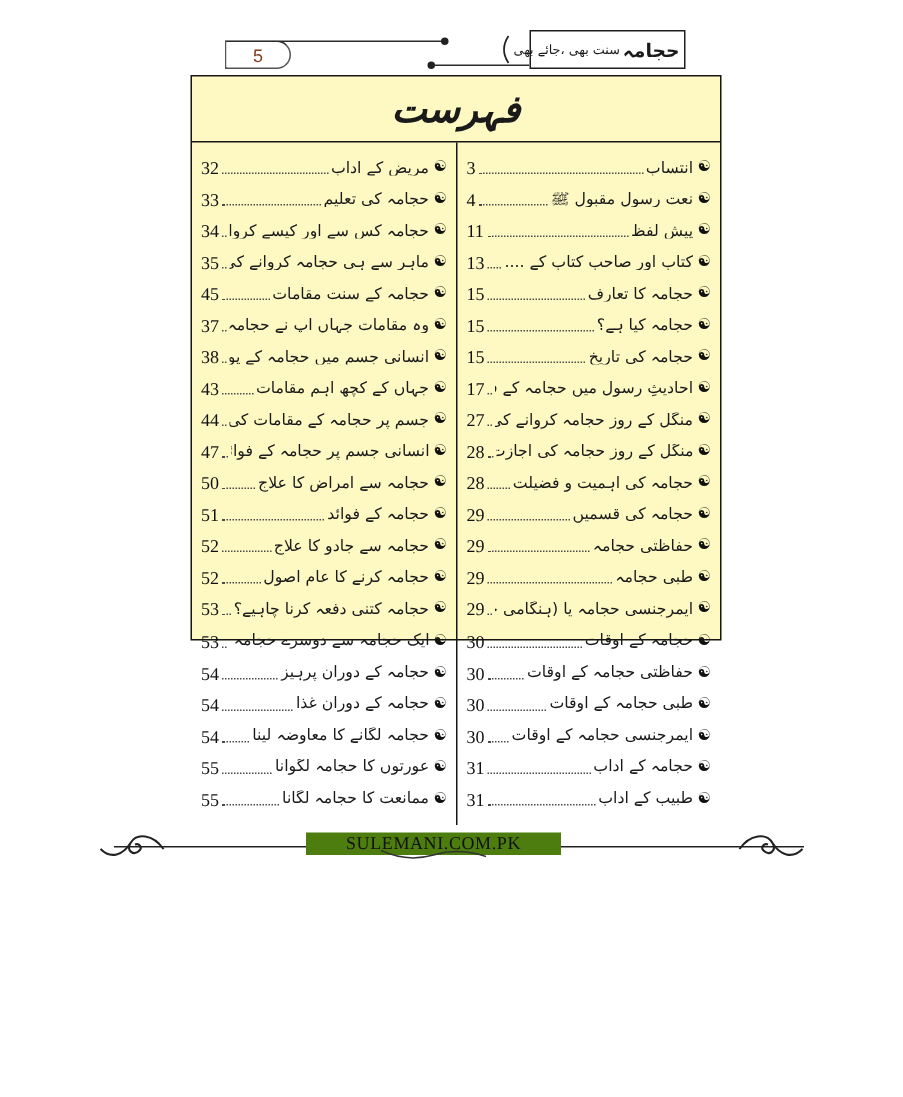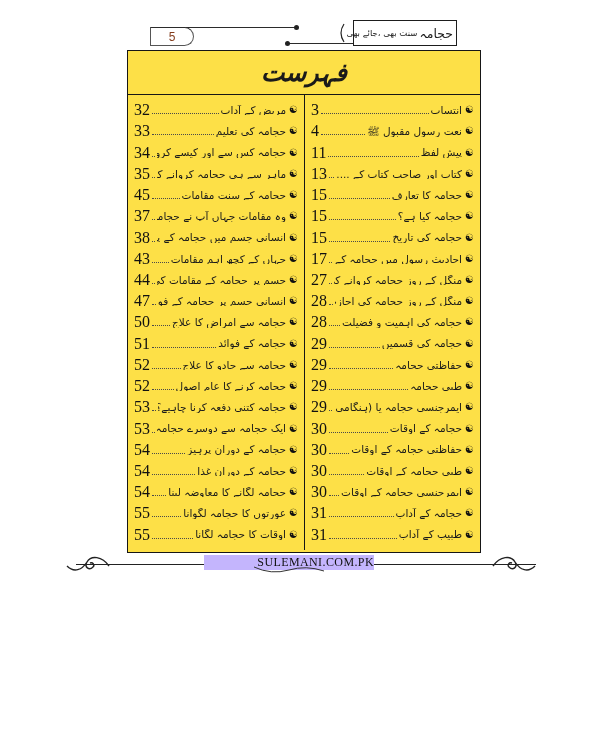--- a/index.html
+++ b/index.html
@@ -15,45 +15,45 @@
   .hdr-dot-b{left:285px;top:41px;}
   .page-num-tab{position:absolute;left:150px;top:27px;width:42px;height:17px;
         border:1.2px solid #555;border-top:1.6px solid #2b2b2b;
         border-radius:0 11px 11px 0;background:#fff;
         display:flex;align-items:center;justify-content:center;}
   .page-num-tab span{font-family:"Liberation Sans",sans-serif;font-size:12px;color:#833c1c;}
   .book-title-box{position:absolute;left:353px;top:20px;width:104px;height:26px;
         border:1.7px solid #1d1d1d;background:#fff;direction:rtl;
         display:flex;align-items:center;justify-content:flex-start;
         padding:0 3px;gap:2px;box-sizing:border-box;white-space:nowrap;}
-  .bt-bold{font-weight:normal;font-size:12.5px;letter-spacing:-0.5px;}
+  .bt-bold{font-weight:bold;font-size:12.5px;letter-spacing:-0.5px;}
   .bt-rest{font-size:8.5px;}
   .bt-arc{flex:none;margin-right:auto;}
 
   
-  .toc-table{position:absolute;left:127px;top:50px;width:354px;height:503px;
-        border:1.7px solid #161616;box-sizing:border-box;background:#fde047;}
+  .toc-table{position:absolute;left:127px;top:50px;width:354px;height:377px;
+        border:1.7px solid #161616;box-sizing:border-box;background:#fef9c3;}
   .toc-title{height:44px;border-bottom:1.7px solid #161616;box-sizing:border-box;
         display:flex;align-items:center;justify-content:center;
         font-size:25px;font-weight:bold;font-style:italic;}
   .toc-columns{display:flex;direction:rtl;height:455px;}
   .toc-col{flex:1 1 50%;min-width:0;display:flex;flex-direction:column;
         justify-content:space-evenly;padding:2px 6px;box-sizing:border-box;}
   .toc-col.first{border-left:1.7px solid #161616;}
   .toc-row{display:flex;direction:rtl;align-items:center;min-width:0;
         font-size:10.5px;white-space:nowrap;line-height:1;}
   .bullet{flex:none;font-size:10px;margin-left:3px;color:#111;}
   .lbl{flex:0 1 auto;overflow:hidden;}
   .leader{flex:1 1 4px;min-width:2px;height:1px;margin:6px 2px 0 2px;
         border-bottom:1.5px dotted #4a4a4a;}
-  .pg{flex:none;direction:ltr;font-family:"Liberation Serif",serif;font-size:16px;color:#111;}
+  .pg{flex:none;direction:ltr;font-family:"Liberation Serif",serif;font-size:12px;color:#111;}
 
   
   .footer-rule{position:absolute;left:76px;top:564px;width:460px;border-top:1.6px solid #222;}
-  .site{position:absolute;left:204px;top:555px;width:170px;text-align:right;background:#c4b5fd;
+  .site{position:absolute;left:204px;top:555px;width:170px;text-align:center;background:#4d7c0f;
         font-family:"Liberation Serif",serif;font-size:12px;letter-spacing:0.4px;color:#111;}
   .site-wave{position:absolute;left:254px;top:566px;}
   .flourish{position:absolute;top:554px;}
   .flourish-left{left:66px;transform:scaleX(-1);}
   .flourish-right{left:492px;}
 </style>
 </head>
 <body>
 
 <div class="page">
@@ -322,21 +322,21 @@
             <span class="pg">54</span>
           </div>
           <div class="toc-row">
             <span class="bullet">☯</span>
             <span class="lbl">عورتوں کا حجامہ لگوانا</span>
             <span class="leader"></span>
             <span class="pg">55</span>
           </div>
           <div class="toc-row">
             <span class="bullet">☯</span>
-            <span class="lbl">اوقات کا حجامہ لگانا</span>
+            <span class="lbl">ممانعت کا حجامہ لگانا</span>
             <span class="leader"></span>
             <span class="pg">55</span>
           </div>
         </div>
     </div>
   </div>
 
   <div class="footer-rule"></div>
   <span class="site">SULEMANI.COM.PK</span>
   <svg class="site-wave" width="70" height="9" viewBox="0 0 70 9">

